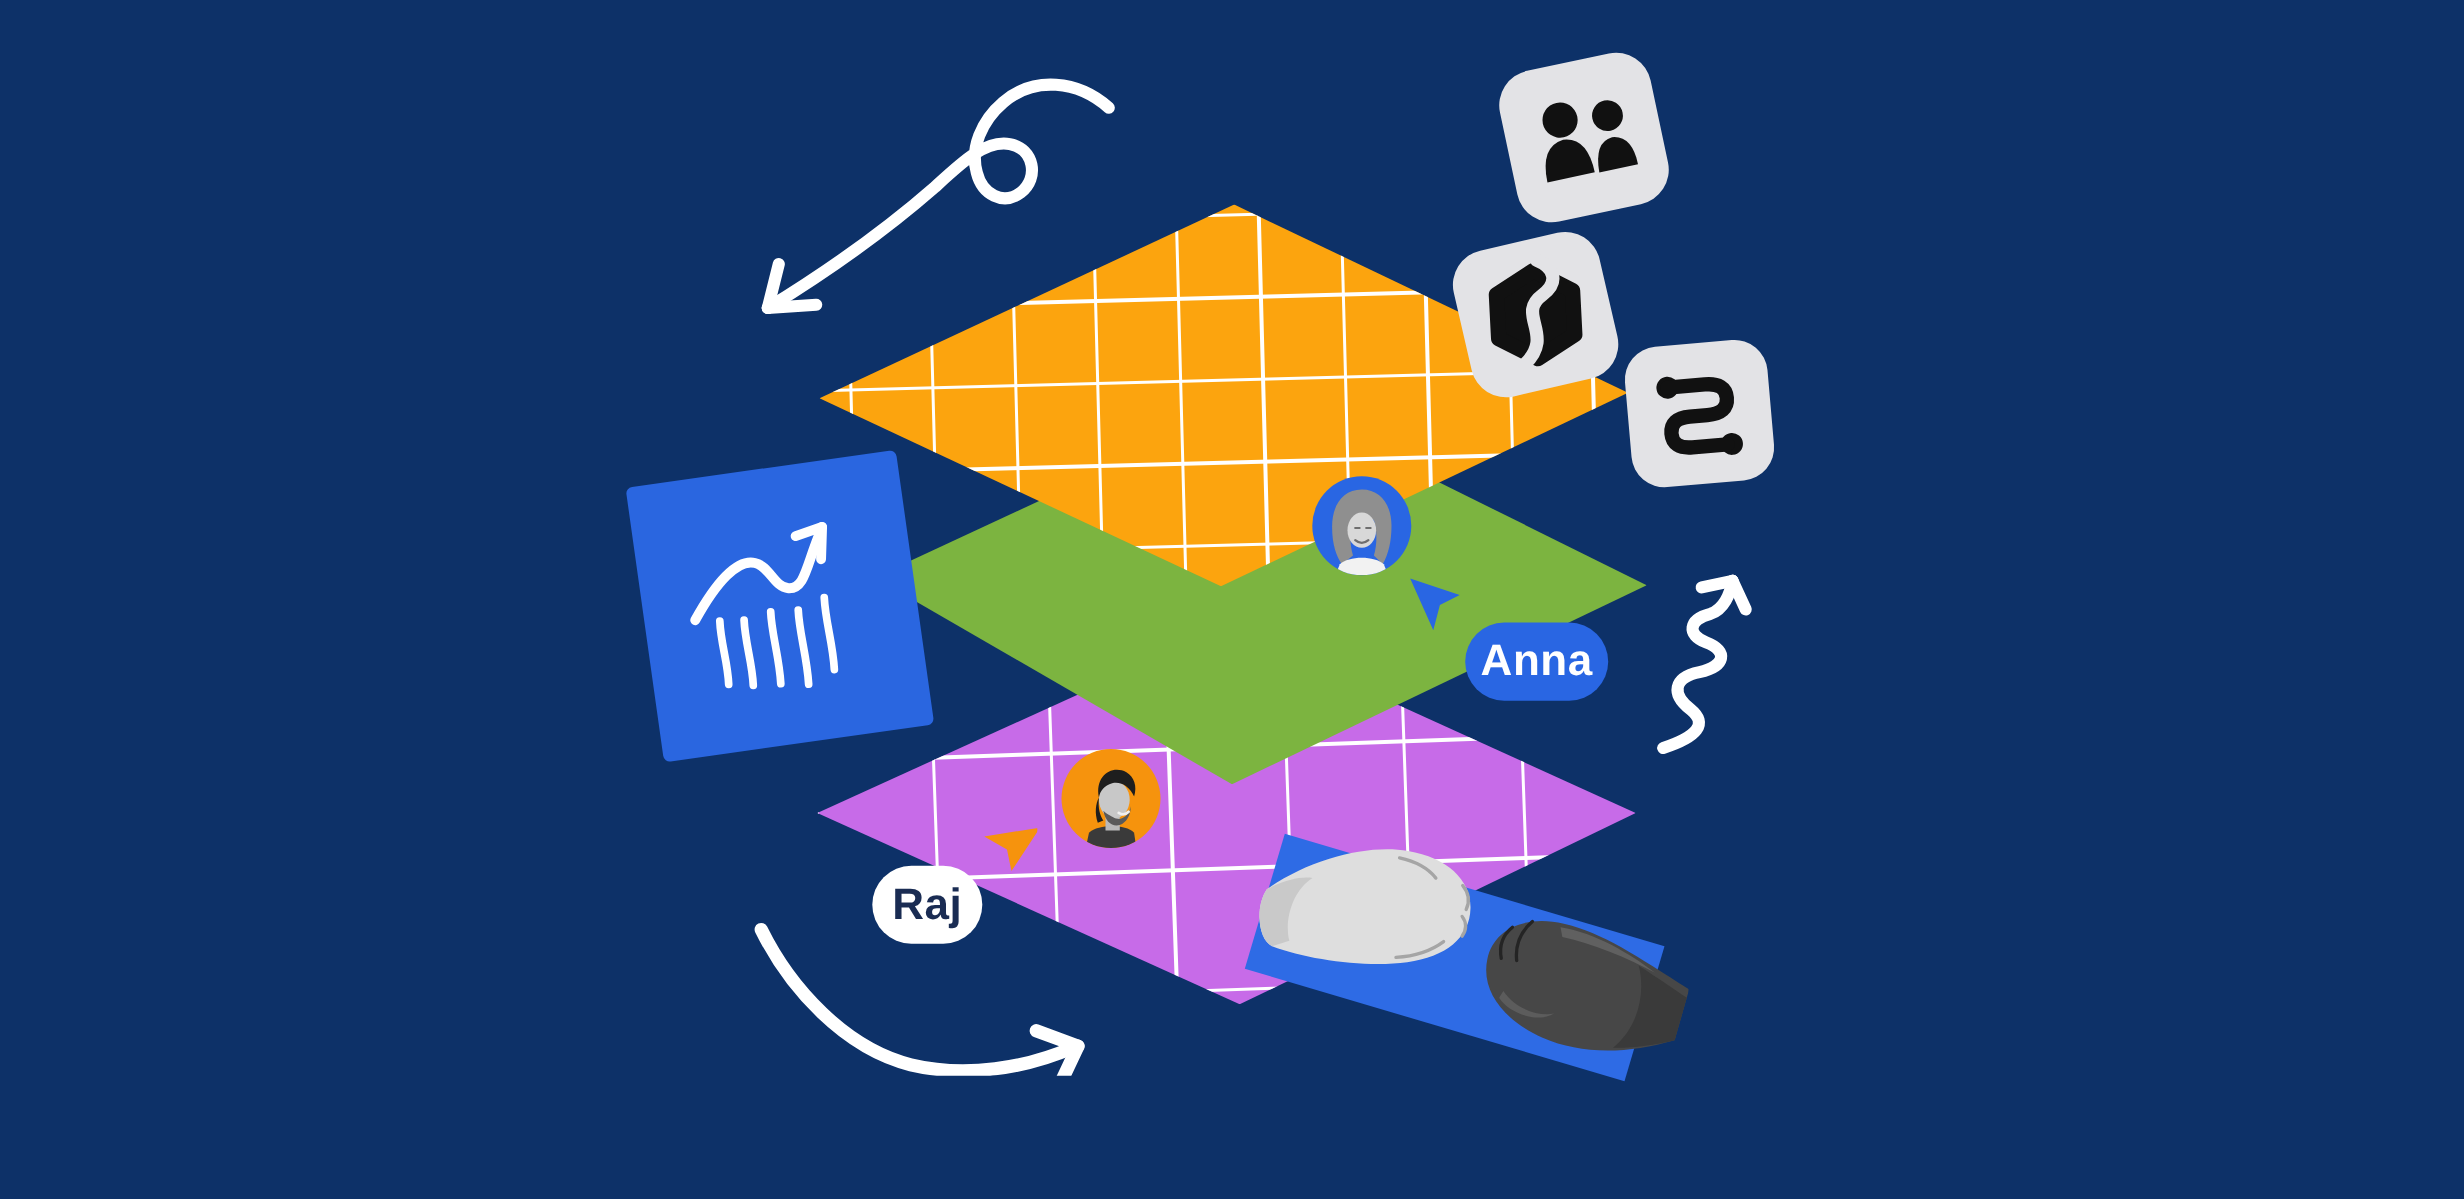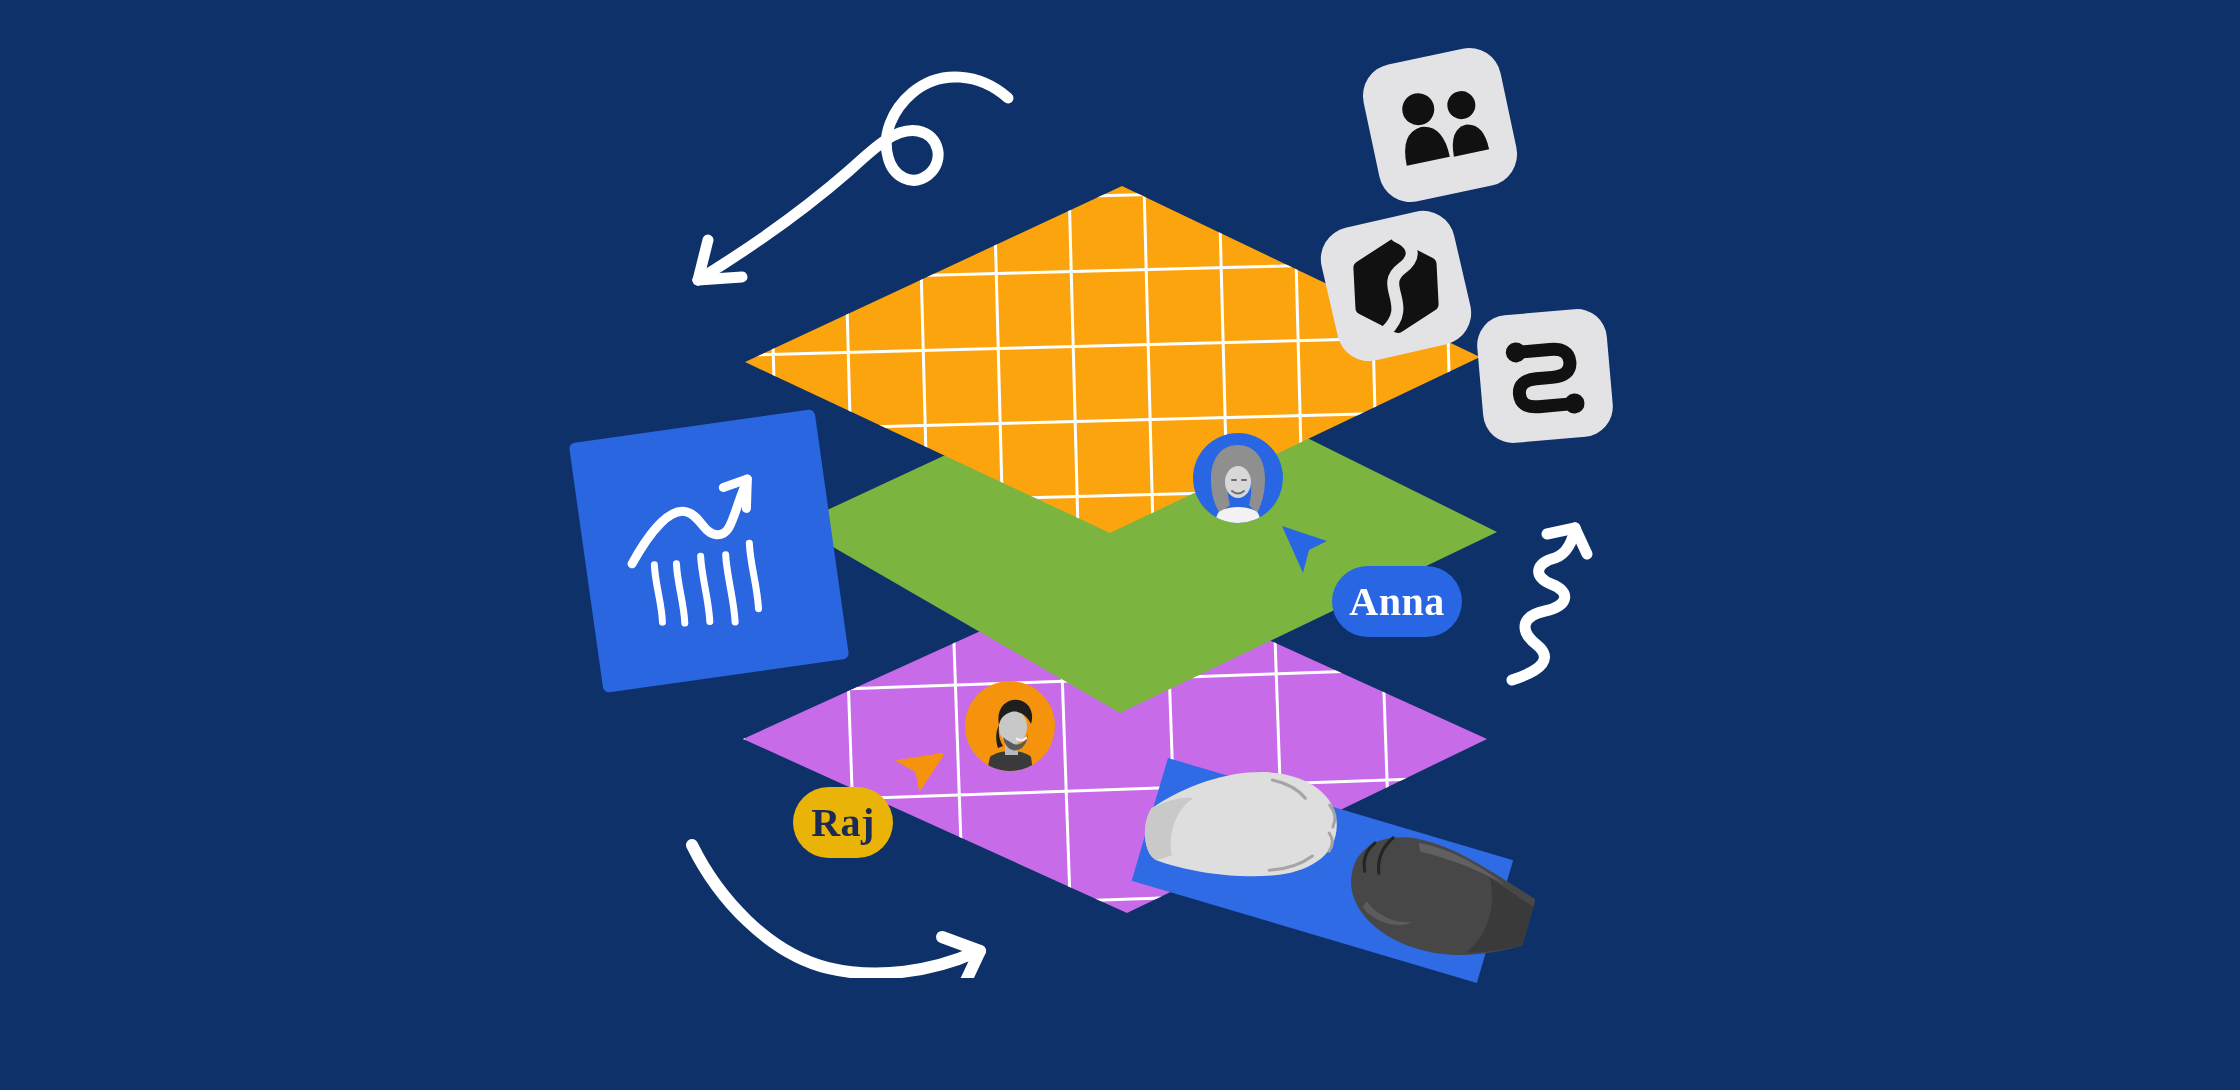--- a/index.html
+++ b/index.html
@@ -1,17 +1,17 @@
 <!DOCTYPE html>
 <html><head>
 <meta charset="utf-8">
 <style>
   html,body{margin:0;padding:0;background:#0D3168;}
   .stage{position:relative;width:2240px;height:1090px;background:#0D3168;overflow:hidden;
-         font-family:Liberation Serif, serif;}
+         font-family:Liberation Sans, sans-serif;}
   .abs{position:absolute;}
 
   
   .layer{position:absolute;}
   .layer-purple{left:743px;top:570px;width:744px;height:343px;background:#C76BE8;
     clip-path:polygon(372px 0px,744px 169px,384px 343px,0px 169px);z-index:1;}
   .layer-green{left:795px;top:360px;width:702px;height:353px;background:#7CB440;
     clip-path:polygon(355px 0px,702px 172px,325px 353px,0px 165px);z-index:2;}
   .layer-orange{left:745px;top:183px;width:735px;height:350px;background:#FCA40E;
     clip-path:polygon(377px 3px,735px 174px,365px 350px,0px 179px);z-index:3;}
@@ -48,21 +48,21 @@
   .avatar-anna{left:1193px;top:433px;background:#2966E3;}
   .avatar-raj{left:965px;top:681px;background:#F6930D;}
 
   
   .cursor{position:absolute;z-index:8;}
 
   
   .pill{position:absolute;height:71px;border-radius:36px;display:flex;align-items:center;
     justify-content:center;font-weight:bold;font-size:40px;letter-spacing:.5px;z-index:8;}
   .pill-anna{left:1332px;top:566px;width:130px;background:#2966E3;color:#FFFFFF;}
-  .pill-raj{left:793px;top:787px;width:100px;background:#eab308;color:#1A2C53;}
+  .pill-raj{left:793px;top:787px;width:100px;background:#ffffff;color:#1A2C53;}
 
   
   .doodle{position:absolute;z-index:6;}
   .doodle path{fill:none;stroke:#FFFFFF;stroke-linecap:round;stroke-linejoin:round;}
 </style>
 </head>
 <body>
 
 <div class="stage">
 

